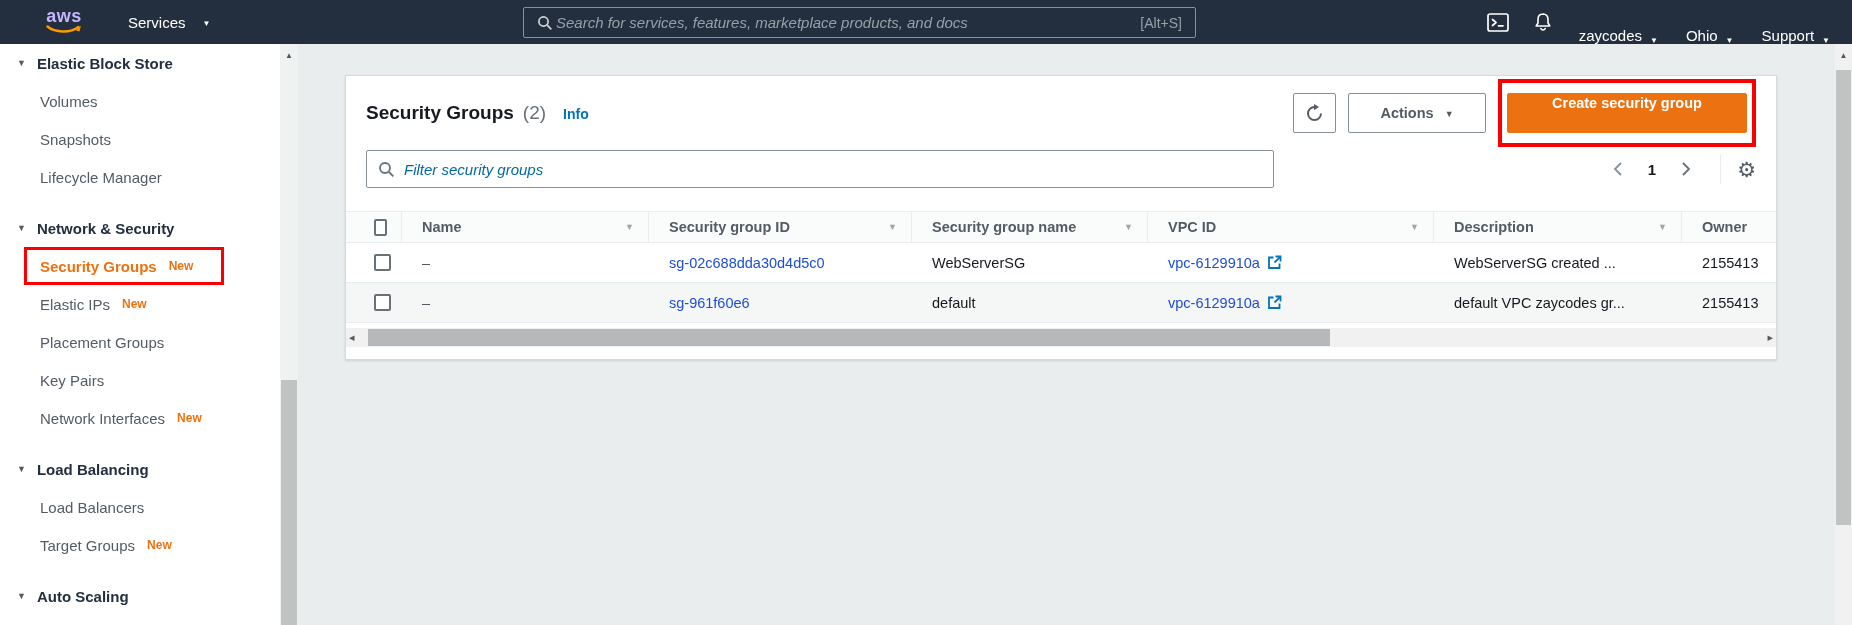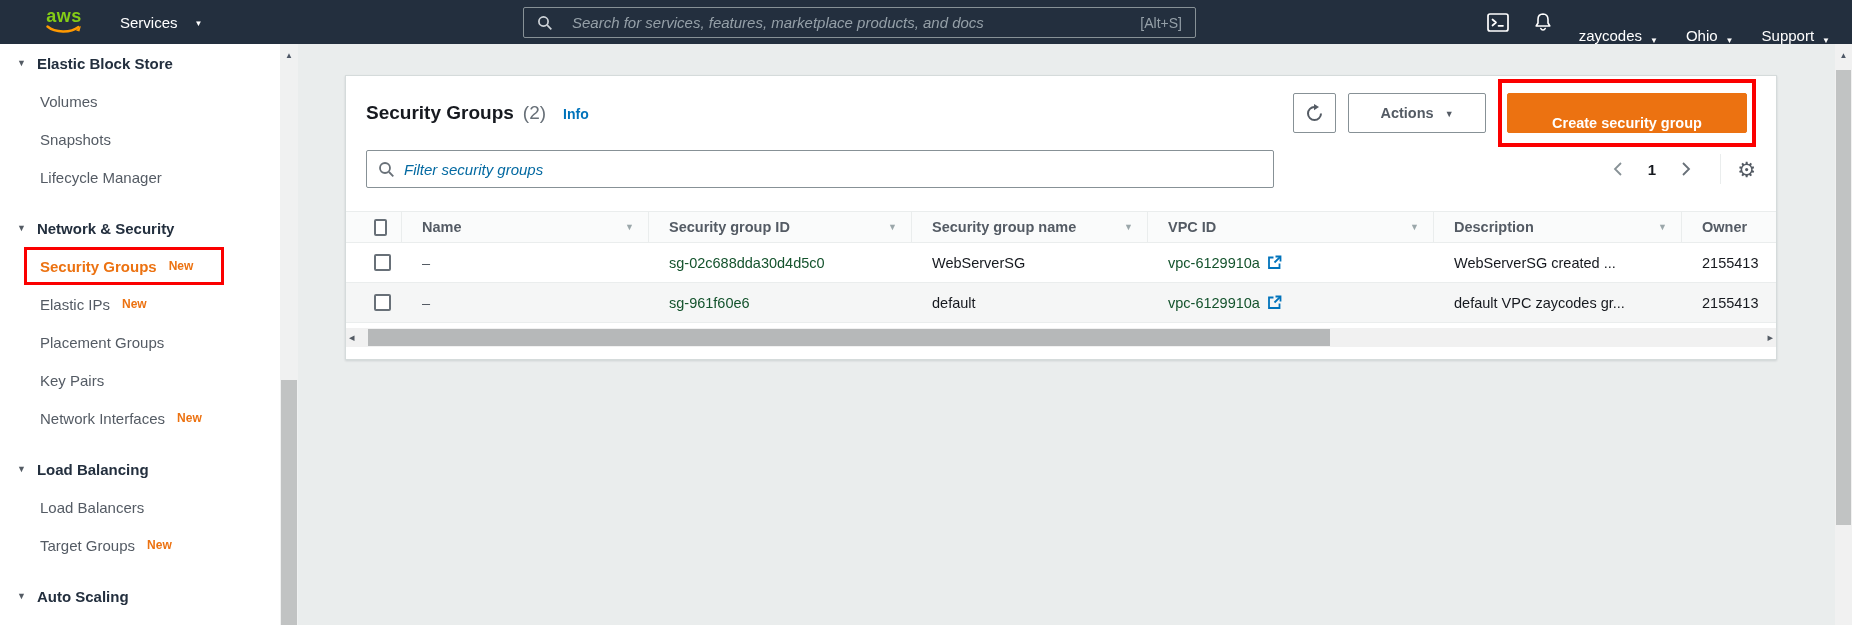--- a/index.html
+++ b/index.html
@@ -6,25 +6,25 @@
   html,body { margin:0; padding:0; }
   body {
     width:1852px; height:625px; overflow:hidden; position:relative;
     font-family:"Liberation Sans", sans-serif;
     background:#eaeded;
   }
 
   
   .topnav { position:absolute; top:0; left:0; right:0; height:44px; background:#232f3e; z-index:20; }
   .aws-logo { position:absolute; left:44px; top:7px; width:40px; text-align:center; cursor:pointer; }
-  .aws-logo-text { color:#84cc16; font-weight:bold; font-size:18px; letter-spacing:0.5px; line-height:18px; display:block; }
+  .aws-logo-text { color:#c4b5fd; font-weight:bold; font-size:18px; letter-spacing:0.5px; line-height:18px; display:block; }
   .aws-smile { display:block; margin:0 auto; }
-  .nav-services { position:absolute; left:120px; top:0; height:44px; display:flex; align-items:center; gap:17px; color:#ffffff; font-size:15px; cursor:pointer; }
+  .nav-services { position:absolute; left:128px; top:0; height:44px; display:flex; align-items:center; gap:17px; color:#ffffff; font-size:15px; cursor:pointer; }
   .caret { font-size:8px; color:#ffffff; position:relative; top:1px; }
-  .nav-search { position:absolute; left:523px; top:7px; width:673px; height:31px; border:1px solid #879196; border-radius:2px; display:flex; align-items:center; padding:0 13px; gap:19px; background:#232f3e; cursor:text; }
+  .nav-search { position:absolute; left:523px; top:7px; width:673px; height:31px; border:1px solid #879196; border-radius:2px; display:flex; align-items:center; padding:0 13px; gap:3px; background:#232f3e; cursor:text; }
   .nav-search-placeholder { color:#95a0a8; font-style:italic; font-size:15px; }
   .nav-search-shortcut { margin-left:auto; color:#95a0a8; font-size:14px; }
   .nav-right { position:absolute; right:8px; top:0; height:44px; display:flex; align-items:center; color:#ffffff; font-size:15px; }
   .nav-icon-btn { display:flex; align-items:center; justify-content:center; padding:0 12px; height:44px; cursor:pointer; }
   .nav-menu { display:flex; align-items:flex-end; gap:8px; padding:0 14px; height:44px; cursor:pointer; }
 
   
   .sidebar { position:absolute; left:0; top:44px; width:280px; bottom:0; background:#ffffff; overflow:hidden; z-index:5; }
   .sb-head { height:38px; display:flex; align-items:center; padding-left:17px; gap:11px; font-weight:bold; color:#232f3e; font-size:15px; cursor:pointer; }
   .sb-head .tri { font-size:9px; color:#545b64; }
@@ -51,42 +51,42 @@
   .title-group { display:flex; align-items:baseline; gap:9px; }
   .page-title { font-size:19px; font-weight:bold; color:#16191f; }
   .page-count { font-size:19px; color:#687078; }
   .info-link { font-size:14px; color:#0073bb; margin-left:8px; cursor:pointer; font-weight:bold; }
   .header-actions { margin-left:auto; display:flex; align-items:center; gap:12px; }
   .btn { border:1px solid #879196; background:#ffffff; border-radius:2px; height:40px; font-weight:bold; color:#545b64; font-size:14.5px; display:flex; align-items:center; justify-content:center; cursor:pointer; font-family:"Liberation Sans", sans-serif; }
   .btn-refresh { width:43px; }
   .btn-actions { width:138px; gap:11px; }
   .btn-actions .caret { color:#545b64; font-size:9px; }
   .annotation-box { border:4px solid #fb0000; padding:10px 5px; }
-  .btn-create { background:#ec7211; border:1px solid #ec7211; color:#ffffff; width:240px; height:40px; border-radius:2px; font-weight:bold; font-size:14.5px; display:flex; align-items:flex-end; justify-content:center; cursor:pointer; }
+  .btn-create { background:#ec7211; border:1px solid #ec7211; color:#ffffff; width:240px; height:40px; border-radius:2px; font-weight:bold; font-size:14.5px; display:flex; align-items:flex-start; justify-content:center; cursor:pointer; }
 
   .filter-row { display:flex; align-items:center; padding:0 20px; height:38px; }
   .filter-input { width:908px; height:38px; border:1px solid #879196; border-radius:2px; background:#ffffff; display:flex; align-items:center; padding:0 11px; gap:9px; cursor:text; }
   .filter-placeholder { color:#0369a1; font-style:italic; font-size:15px; }
   .pagination { margin-left:auto; display:flex; align-items:center; }
   .page-chevron { display:flex; align-items:center; justify-content:center; width:24px; height:24px; cursor:pointer; }
   .page-number { font-size:15px; font-weight:bold; color:#16191f; margin:0 18px; }
   .pag-divider { width:1px; height:30px; background:#eaeded; margin:0 16px 0 22px; }
   .gear { font-size:21px; color:#545b64; cursor:pointer; line-height:1; }
 
   
   .table { margin-top:23px; }
   .thead, .trow { display:grid; grid-template-columns:56px 247px 263px 236px 286px 248px 1fr; }
   .thead { height:32px; border-top:1px solid #eaeded; border-bottom:1px solid #eaeded; background:#fafbfb; }
   .th { display:flex; align-items:center; justify-content:space-between; padding:0 14px 0 20px; font-weight:bold; color:#545b64; font-size:14.5px; border-right:1px solid #eaeded; overflow:hidden; white-space:nowrap; cursor:pointer; }
   .th.last { border-right:none; }
   .sort-icon { color:#9ba7aa; font-size:9px; margin-left:8px; }
   .trow { height:40px; border-bottom:1px solid #eaeded; font-size:14.5px; color:#16191f; align-items:center; }
   .trow.alt { background:#f5f6f6; }
   .td { padding:0 14px 0 20px; overflow:hidden; white-space:nowrap; }
-  .td.link, .td .vpc-link { color:#14532d; cursor:pointer; }
+  .td.link, .td .vpc-link { color:#1d4ed8; cursor:pointer; }
   .td.vpc { display:flex; align-items:center; gap:7px; }
   .td.dash { color:#545b64; }
   .cb-cell { display:flex; align-items:center; padding-left:28px; }
   .checkbox { width:17px; height:17px; border:2px solid #687078; border-radius:2px; background:#ffffff; cursor:pointer; }
 
   
   .hscroll { margin-top:5px; height:19px; background:#f1f1f1; position:relative; }
   .hscroll-thumb { position:absolute; left:22px; width:962px; top:1px; bottom:1px; background:#b6b8b9; }
   .hscroll-left { position:absolute; left:3px; top:3px; color:#545b64; font-size:11px; line-height:13px; }
   .hscroll-right { position:absolute; right:3px; top:3px; color:#545b64; font-size:11px; line-height:13px; }

